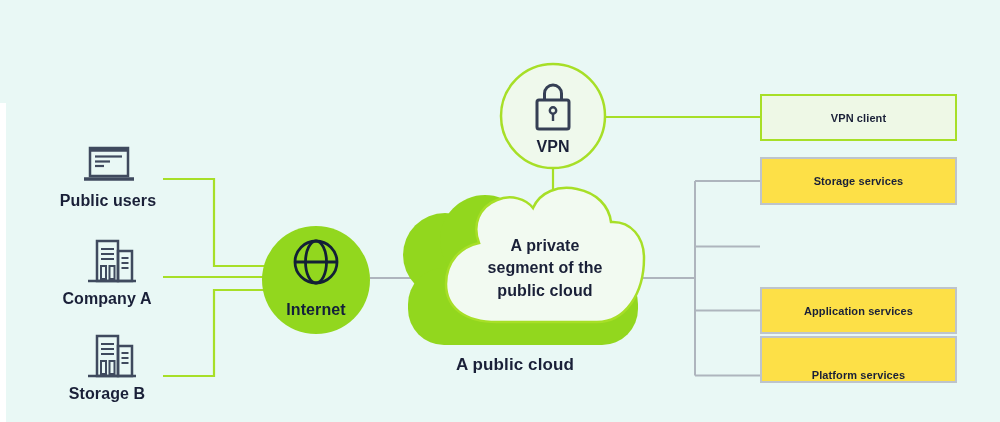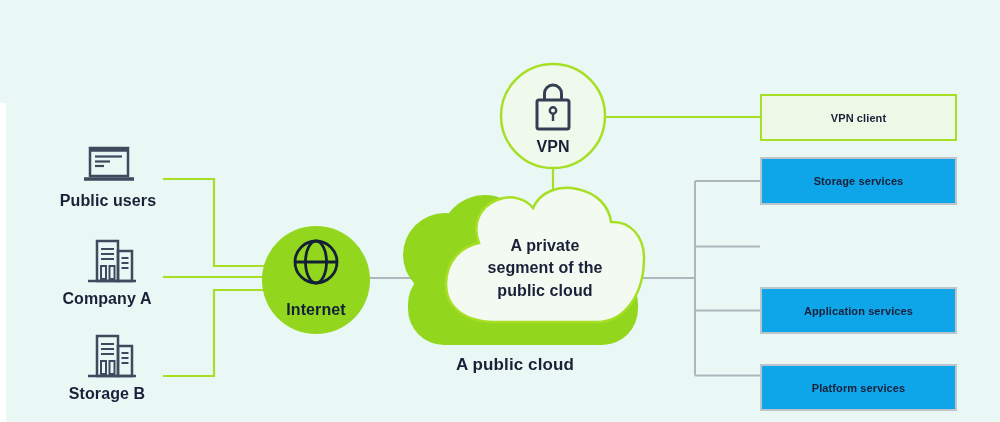--- a/index.html
+++ b/index.html
@@ -21,21 +21,21 @@
     letter-spacing:0.1px;
   }
   .svc-box{
     position:absolute;
     left:760px;width:197px;
     box-sizing:border-box;
     display:flex;align-items:center;justify-content:center;
     font-weight:bold;font-size:11px;color:#1A2038;
     letter-spacing:0.1px;
   }
-  .gray-box{background:#0ea5e9;border:2px solid #BEC4CB;}
+  .gray-box{background:#fde047;border:2px solid #BEC4CB;}
   .green-box{background:#EEF8E6;border:2.5px solid #A7DF27;}
   .cloud-text{font-size:16px;line-height:1.4;}
 </style>
 </head>
 <body>
 
 <div class="canvas">
 
   <svg class="layer" viewBox="0 0 1000 422">
 
@@ -131,17 +131,17 @@
 
   <div class="svc-box gray-box" style="top:157px;height:48px;">
     <span>Storage services</span>
   </div>
 
 
   <div class="svc-box gray-box" style="top:287px;height:47px;">
     <span>Application services</span>
   </div>
 
-  <div class="svc-box gray-box" style="top:364px;height:47px;">
+  <div class="svc-box gray-box" style="top:336px;height:47px;align-items:flex-end;">
     <span>Platform services</span>
   </div>
 
 </div>
 
 </body></html>

